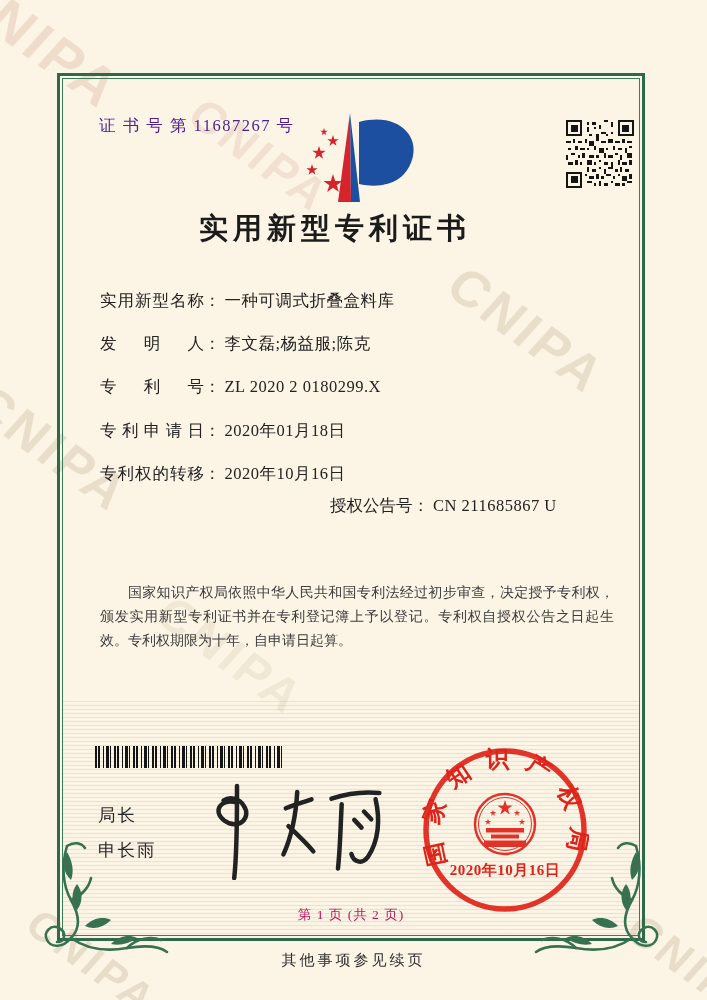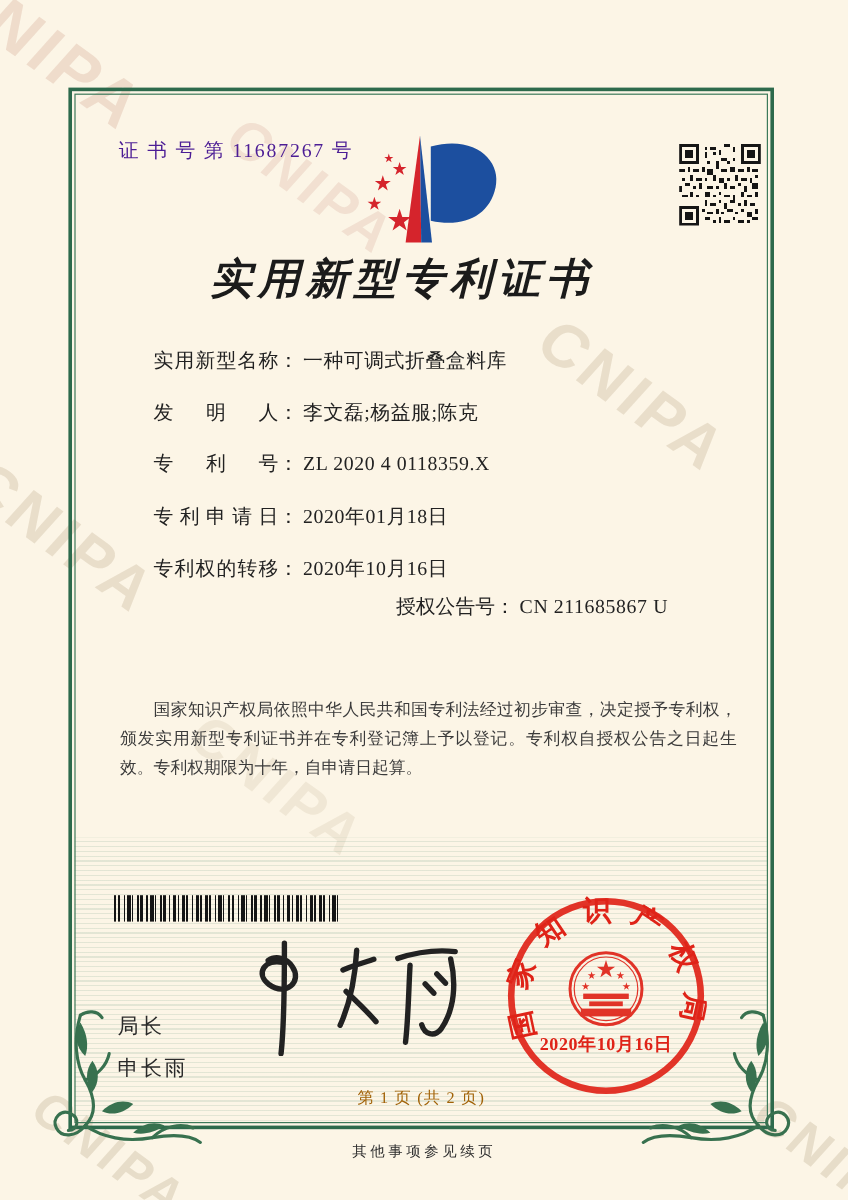--- a/index.html
+++ b/index.html
@@ -28,52 +28,52 @@
 
   .fl{position:absolute;width:132px;height:120px;}
   .fl-l{left:41px;top:840px;}
   .fl-r{left:530px;top:840px;transform:scaleX(-1);}
 
   .certno{position:absolute;left:99px;top:115px;font-size:16.5px;letter-spacing:1.5px;color:#4c1d95;}
   .logo{position:absolute;left:292px;top:110px;}
   .qr{position:absolute;left:566px;top:120px;}
 
   .title{position:absolute;left:57px;top:209px;width:556px;margin:0;text-align:center;
-         font-size:35px;font-weight:700;letter-spacing:5px;color:#1b1b1b;font-style:italic;}
+         font-size:29px;font-weight:700;letter-spacing:5px;color:#1b1b1b;}
 
   .fields{position:absolute;left:100px;top:290px;width:545px;font-size:16.5px;color:#222;}
   .frow{position:relative;height:43.2px;line-height:22px;}
-  .lab{display:inline-block;width:104px;text-align:justify;text-align-last:justify;margin-left:28px;}
+  .lab{display:inline-block;width:104px;text-align:justify;text-align-last:justify;}
   .col{display:inline-block;margin-right:4px;}
   .val{letter-spacing:0.5px;}
   .gaz{position:absolute;left:230px;top:0;margin-top:32px;}
 
   .paras{position:absolute;left:100px;top:581px;width:514px;font-size:14px;
          line-height:1.72;color:#3b3b3b;text-align:justify;}
   .paras p{margin:0;text-indent:2em;}
 
   .barcode{position:absolute;left:95px;top:746px;width:190px;height:22px;
     background-image:repeating-linear-gradient(90deg,
       #141414 0 2px,transparent 2px 3px,#141414 3px 5px,transparent 5px 8px,
       #141414 8px 9px,transparent 9px 11px,#141414 11px 14px,transparent 14px 15px,
       #141414 15px 16px,transparent 16px 19px);}
 
   .officer{position:absolute;left:98px;top:803px;font-family:"Liberation Sans","DejaVu Sans",sans-serif;
-           font-size:17.5px;color:#2a2a2a;font-weight:500;margin-top:40px;}
+           font-size:17.5px;color:#2a2a2a;font-weight:500;}
   .officer div{margin-bottom:11px;letter-spacing:2px;}
   .signature{position:absolute;left:192px;top:778px;transform:rotate(-2deg);}
 
   .seal{position:absolute;left:421px;top:746px;width:168px;height:168px;}
   .seal-date{position:absolute;left:421px;top:861px;width:168px;text-align:center;
              color:#df2318;font-size:15px;font-weight:bold;letter-spacing:0.5px;}
 
   .pageinfo{position:absolute;left:57px;top:906px;width:588px;text-align:center;
-            font-size:13.5px;color:#a16207;letter-spacing:1px;}
+            font-size:13.5px;color:#be185d;letter-spacing:1px;}
   .contnote{position:absolute;left:0;top:951px;width:707px;text-align:center;
-            font-size:12px;color:#2e2e2e;letter-spacing:3px;}
+            font-size:15px;color:#2e2e2e;letter-spacing:3px;}
 </style>
 </head>
 <body>
 
 <div class="page">
 
   <div class="wm wm1">CNIPA</div>
   <div class="wm wm2">CNIPA</div>
   <div class="wm wm3">CNIPA</div>
   <div class="wm wm4">CNIPA</div>
@@ -164,21 +164,21 @@
   <h1 class="title">实用新型专利证书</h1>
 
   <div class="fields">
     <div class="frow">
       <span class="lab">实用新型名称</span><span class="col">：</span><span class="val">一种可调式折叠盒料库</span>
     </div>
     <div class="frow">
       <span class="lab">发明人</span><span class="col">：</span><span class="val">李文磊;杨益服;陈克</span>
     </div>
     <div class="frow">
-      <span class="lab">专利号</span><span class="col">：</span><span class="val">ZL 2020 4 0118359.X</span>
+      <span class="lab">专利号</span><span class="col">：</span><span class="val">ZL 2020 2 0180299.X</span>
     </div>
     <div class="frow">
       <span class="lab">专利申请日</span><span class="col">：</span><span class="val">2020年01月18日</span>
     </div>
     <div class="frow">
       <span class="lab">专利权的转移</span><span class="col">：</span><span class="val">2020年10月16日</span>
       <span class="gaz">
         <span>授权公告号</span><span class="col">：</span><span class="val">CN 211685867 U</span>
       </span>
     </div>

